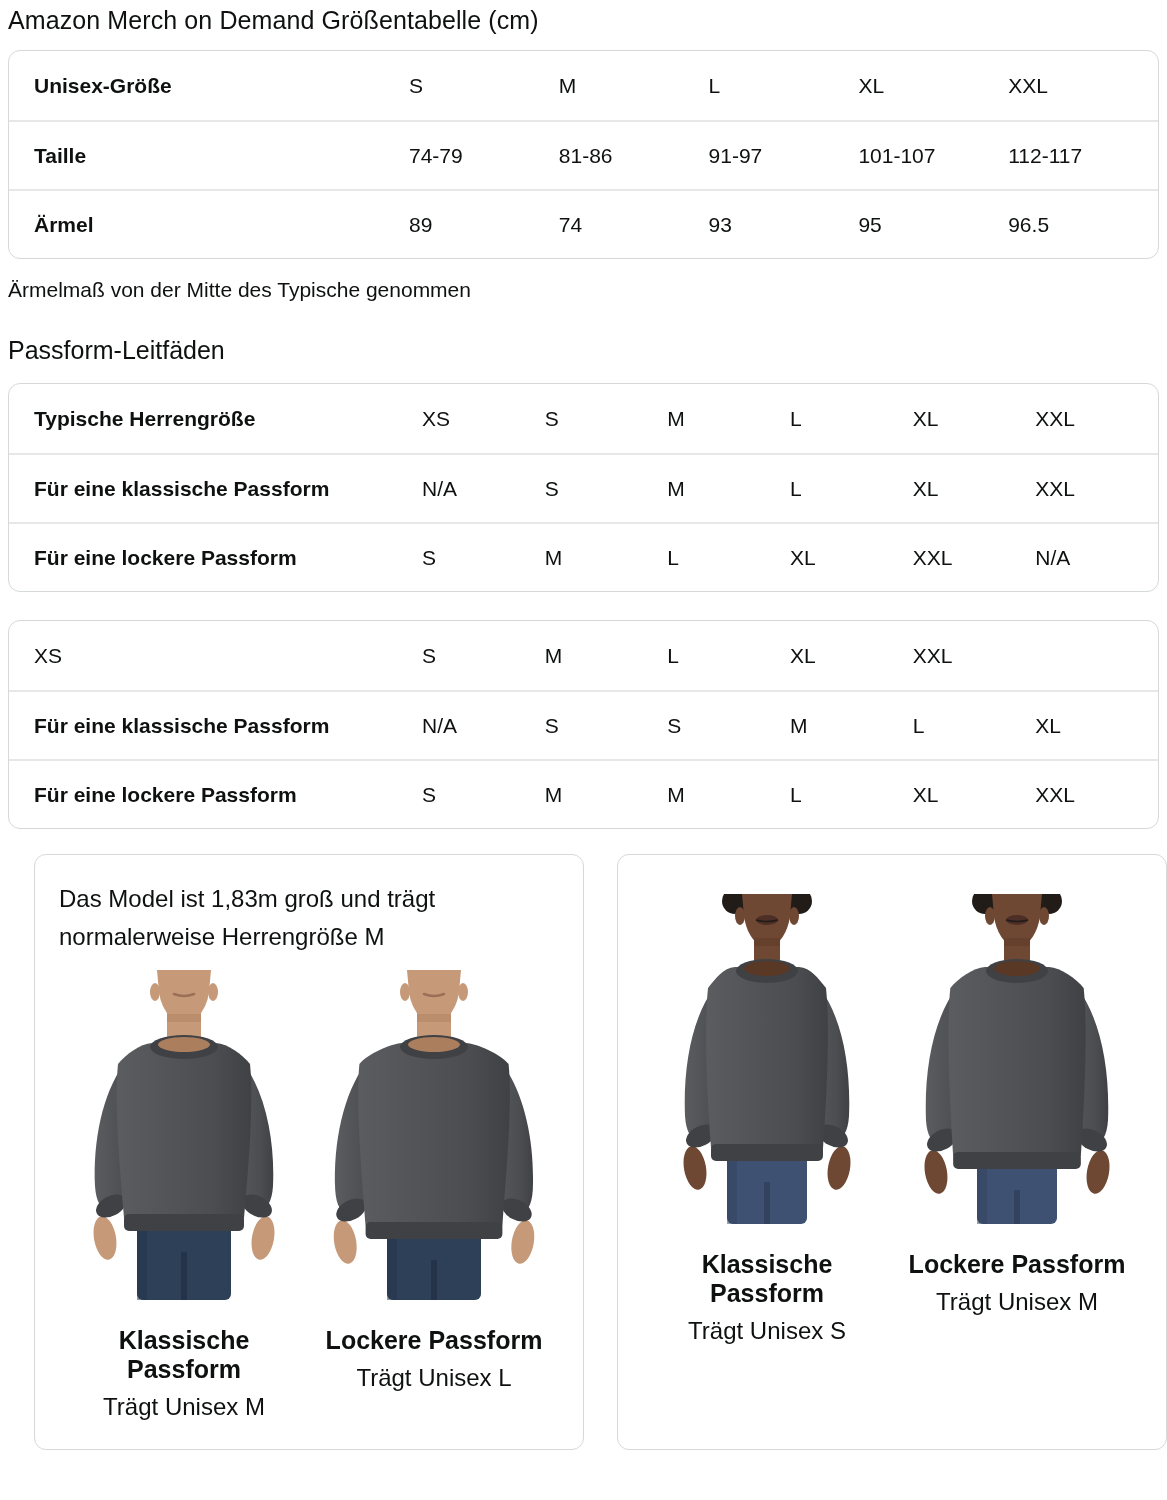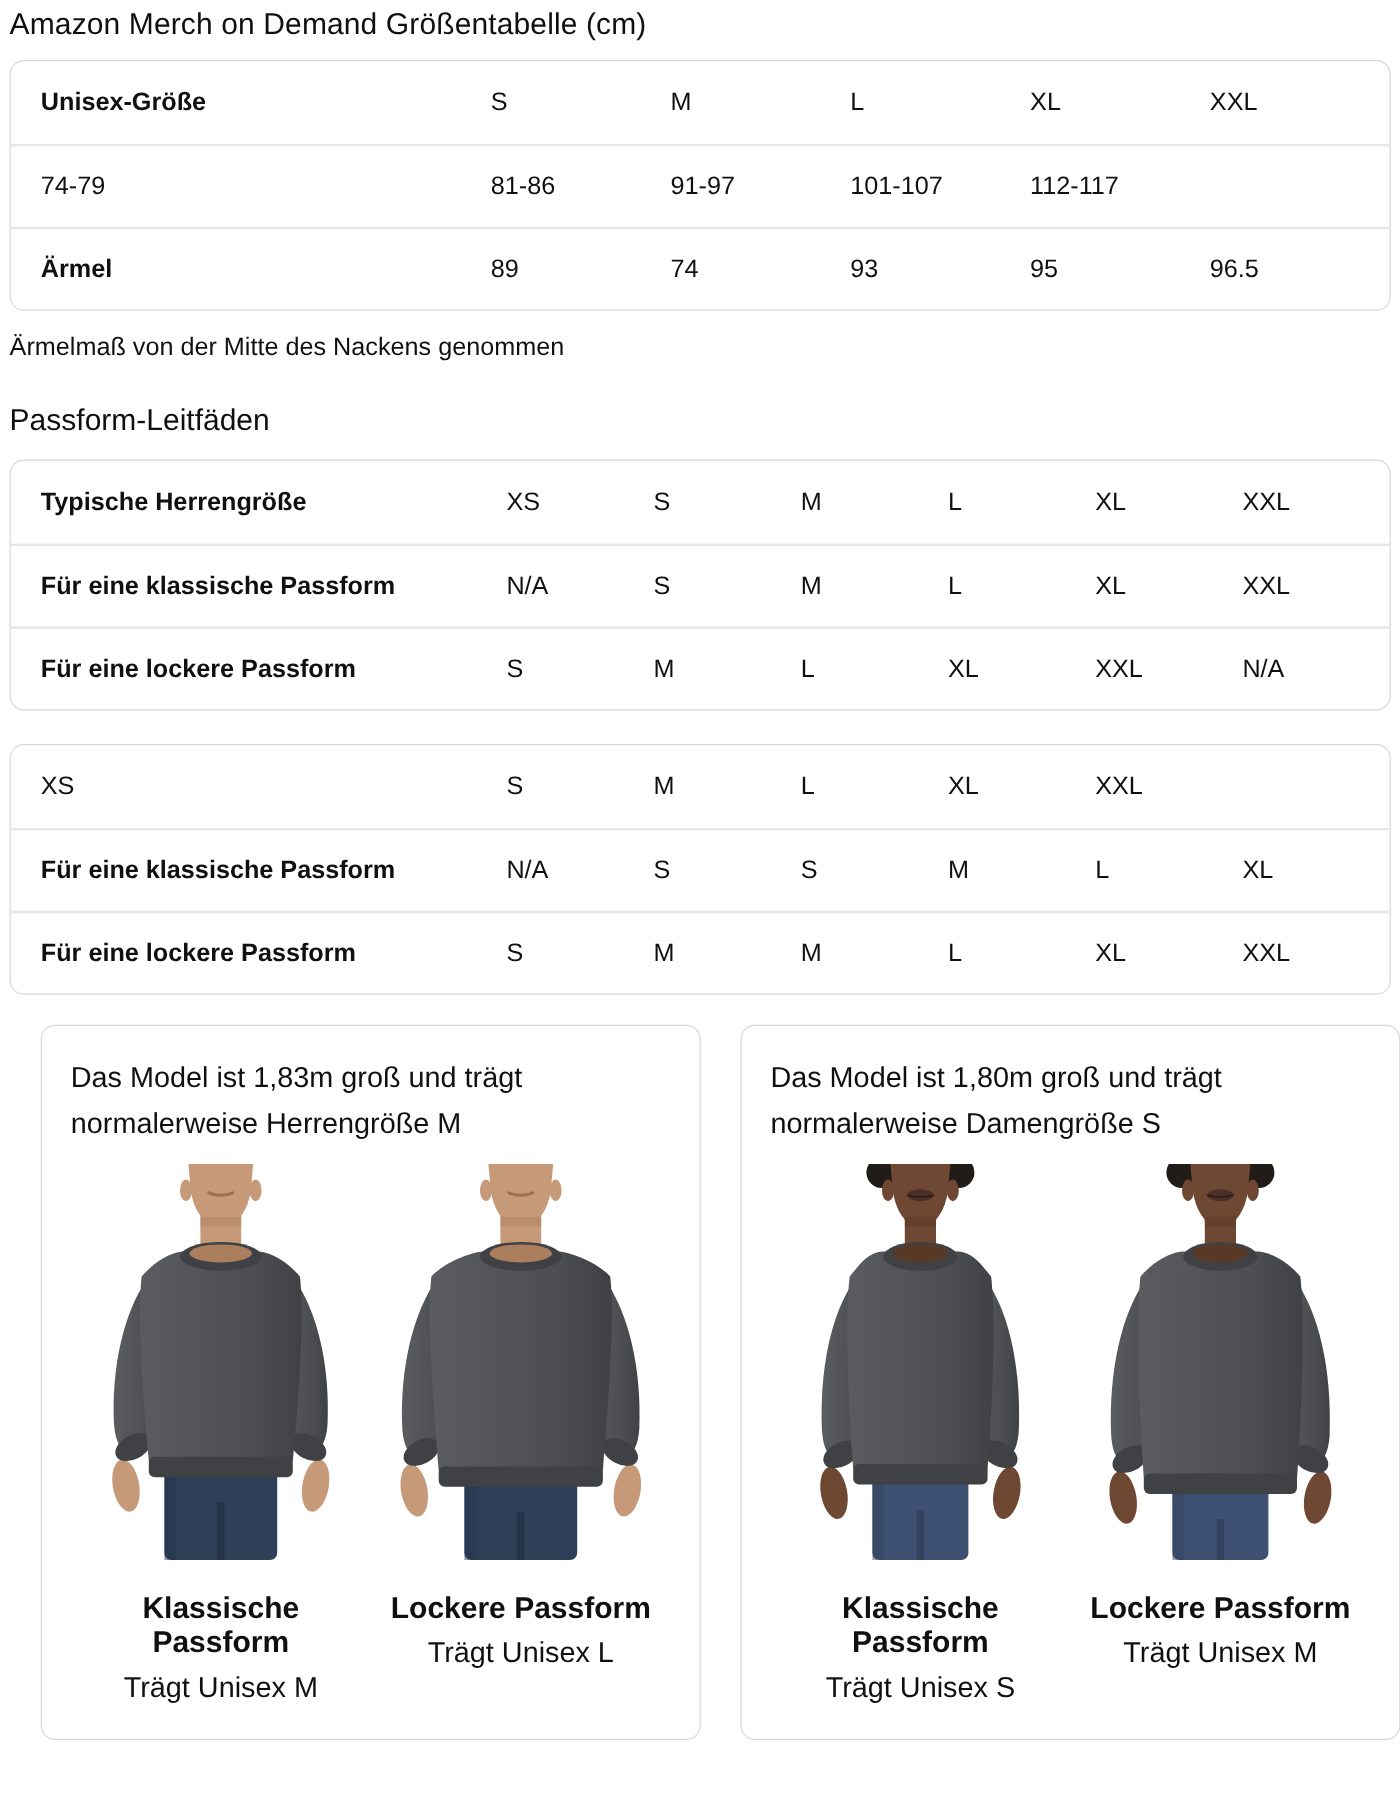--- a/index.html
+++ b/index.html
@@ -40,37 +40,38 @@
 <div class="chart cols6">
   <div class="chart-row">
     <span class="lbl">Unisex-Größe</span>
     <span class="val">S</span>
     <span class="val">M</span>
     <span class="val">L</span>
     <span class="val">XL</span>
     <span class="val">XXL</span>
   </div>
   <div class="chart-row">
+    <span class="lbl">Taille</span>
     <span class="val">74-79</span>
     <span class="val">81-86</span>
     <span class="val">91-97</span>
     <span class="val">101-107</span>
     <span class="val">112-117</span>
   </div>
   <div class="chart-row">
     <span class="lbl">Ärmel</span>
     <span class="val">89</span>
     <span class="val">74</span>
     <span class="val">93</span>
     <span class="val">95</span>
     <span class="val">96.5</span>
   </div>
 </div>
 
-<p class="footnote">Ärmelmaß von der Mitte des Nackens genommen</p>
+<p class="footnote">Ärmelmaß von der Mitte des Typische genommen</p>
 
 <h2 class="section-heading">Passform-Leitfäden</h2>
 
 <div class="chart cols7">
   <div class="chart-row">
     <span class="lbl">Typische Herrengröße</span>
     <span class="val">XS</span>
     <span class="val">S</span>
     <span class="val">M</span>
     <span class="val">L</span>
@@ -212,21 +213,20 @@
   <ellipse cx="125" cy="74.5" rx="26" ry="7.5" fill="#ab7e5e"></ellipse>
   </svg>
           </div>
         <div class="fit-label">Lockere Passform</div>
         <div class="size-label">Trägt Unisex L</div>
       </div>
     </div>
   </div>
 
   <div class="card">
-    <p class="card-desc">Das Model ist 1,80m groß und trägt normalerweise Damengröße S</p>
     <div class="figures">
       <div class="figure">
         <div class="photo">
             <svg viewBox="0 0 250 330" xmlns="http://www.w3.org/2000/svg" role="img" aria-label="model wearing sweatshirt">
   <defs>
     <linearGradient id="swwc" x1="0" y1="0" x2="1" y2="0">
       <stop offset="0" stop-color="#5b5c60"></stop>
       <stop offset="0.72" stop-color="#4c4d51"></stop>
       <stop offset="1" stop-color="#404145"></stop>
     </linearGradient>

